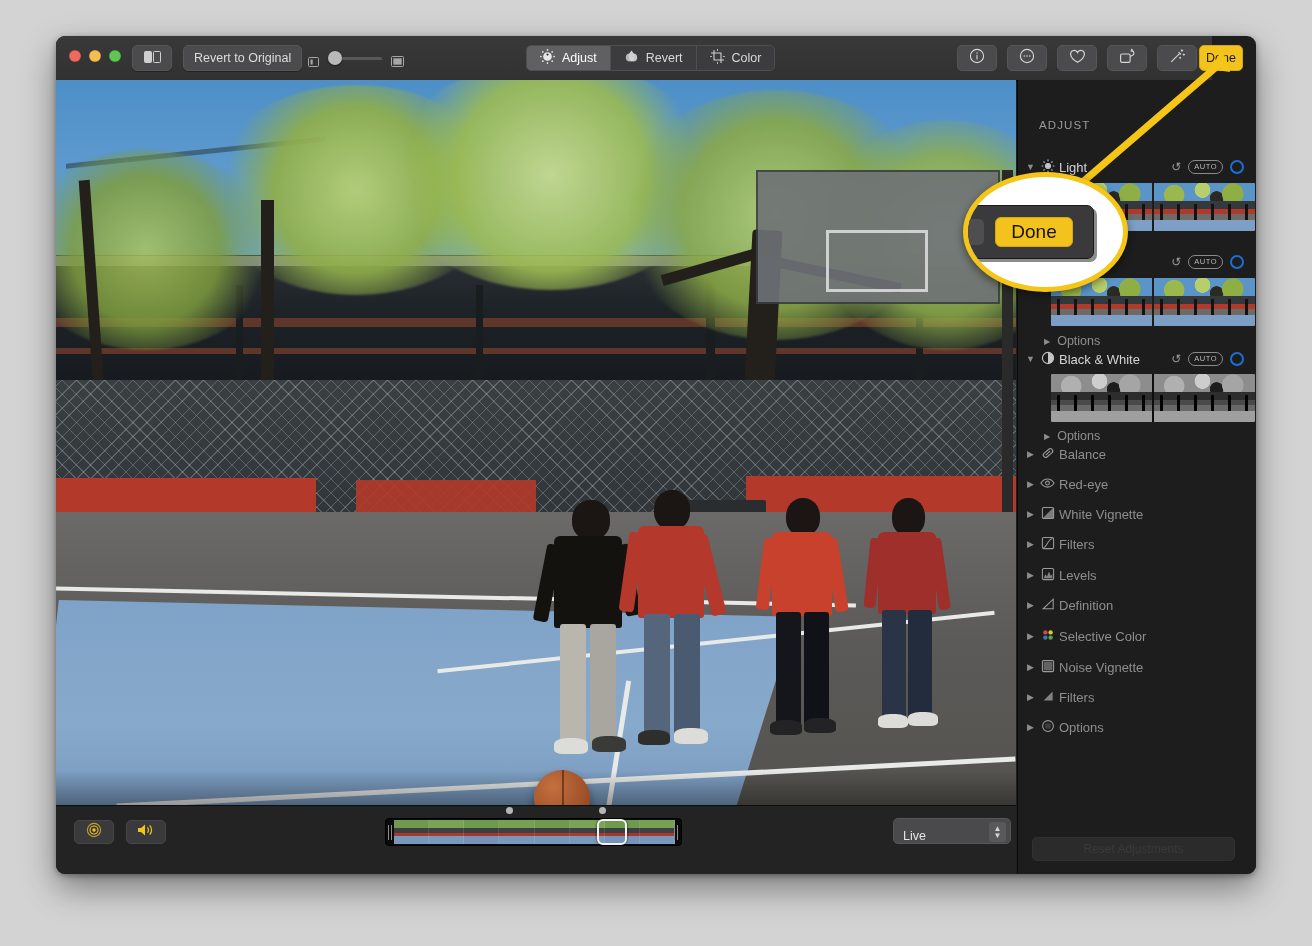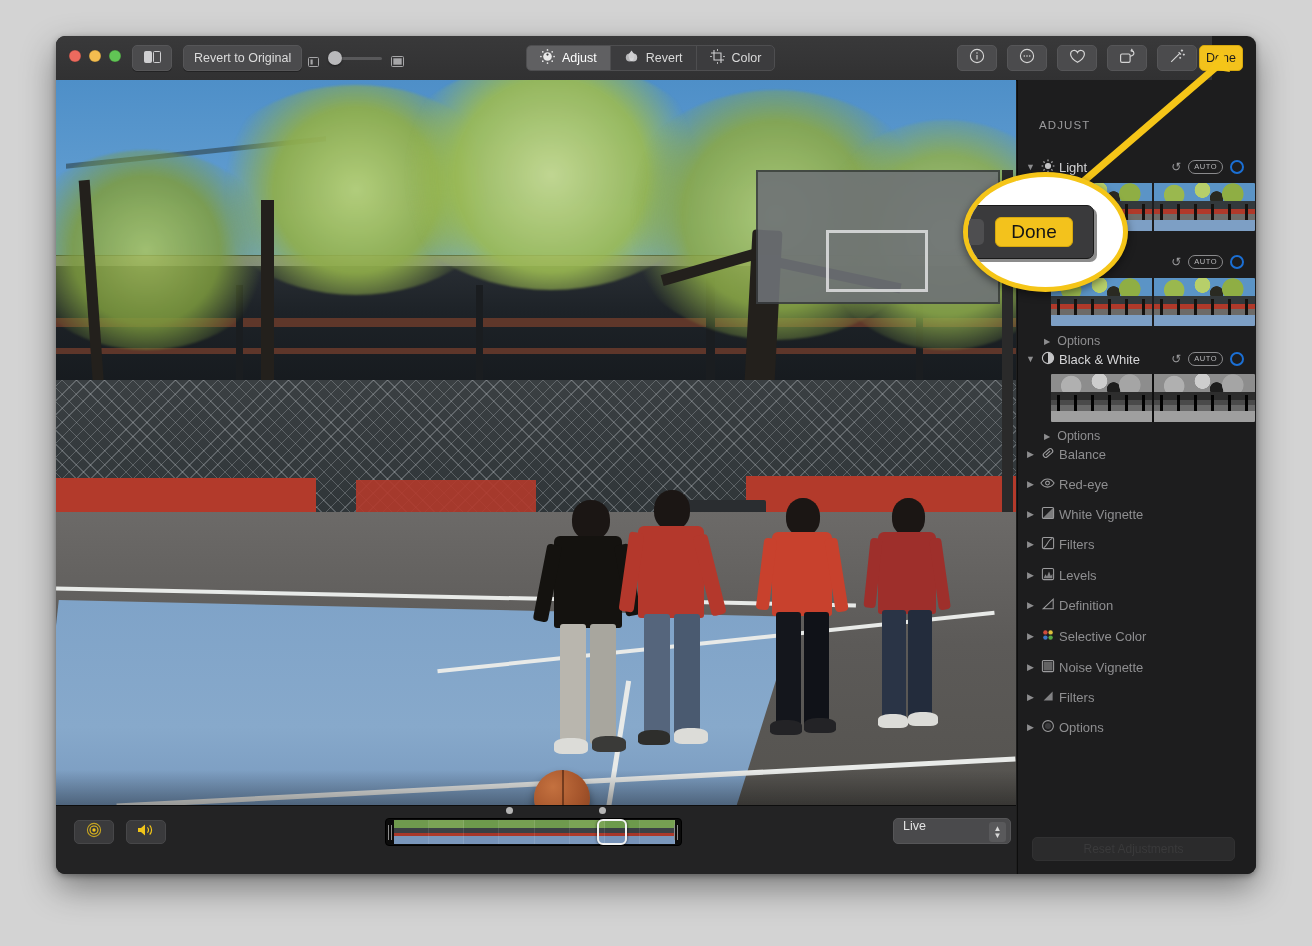--- a/index.html
+++ b/index.html
@@ -149,21 +149,21 @@
     border:2.5px solid #f2f2f2;border-radius:6px;box-sizing:border-box;
     box-shadow:0 0 3px rgba(0,0,0,.7);
   }
   .scrub-dot{position:absolute;width:7px;height:7px;border-radius:50%;background:#b6b6b6;top:-12px;}
   #dot-1{left:450px;}
   #dot-2{left:543px;}
 
   #live-select{
     position:absolute;left:837px;top:12px;width:118px;height:26px;
     background:#4a4a4c;border:1px solid #565658;border-radius:5px;
-    display:flex;align-items:flex-start;color:#e4e4e4;font-size:12.5px;
+    display:flex;align-items:flex-end;color:#e4e4e4;font-size:12.5px;
     padding-left:9px;box-sizing:border-box;
   }
   #live-stepper{
     position:absolute;right:4px;top:3px;width:17px;height:20px;border-radius:3px;
     background:#59595b;display:flex;flex-direction:column;align-items:center;
     justify-content:center;color:#d8d8d8;line-height:7px;font-size:8px;
   }
 
   
   #panel{

